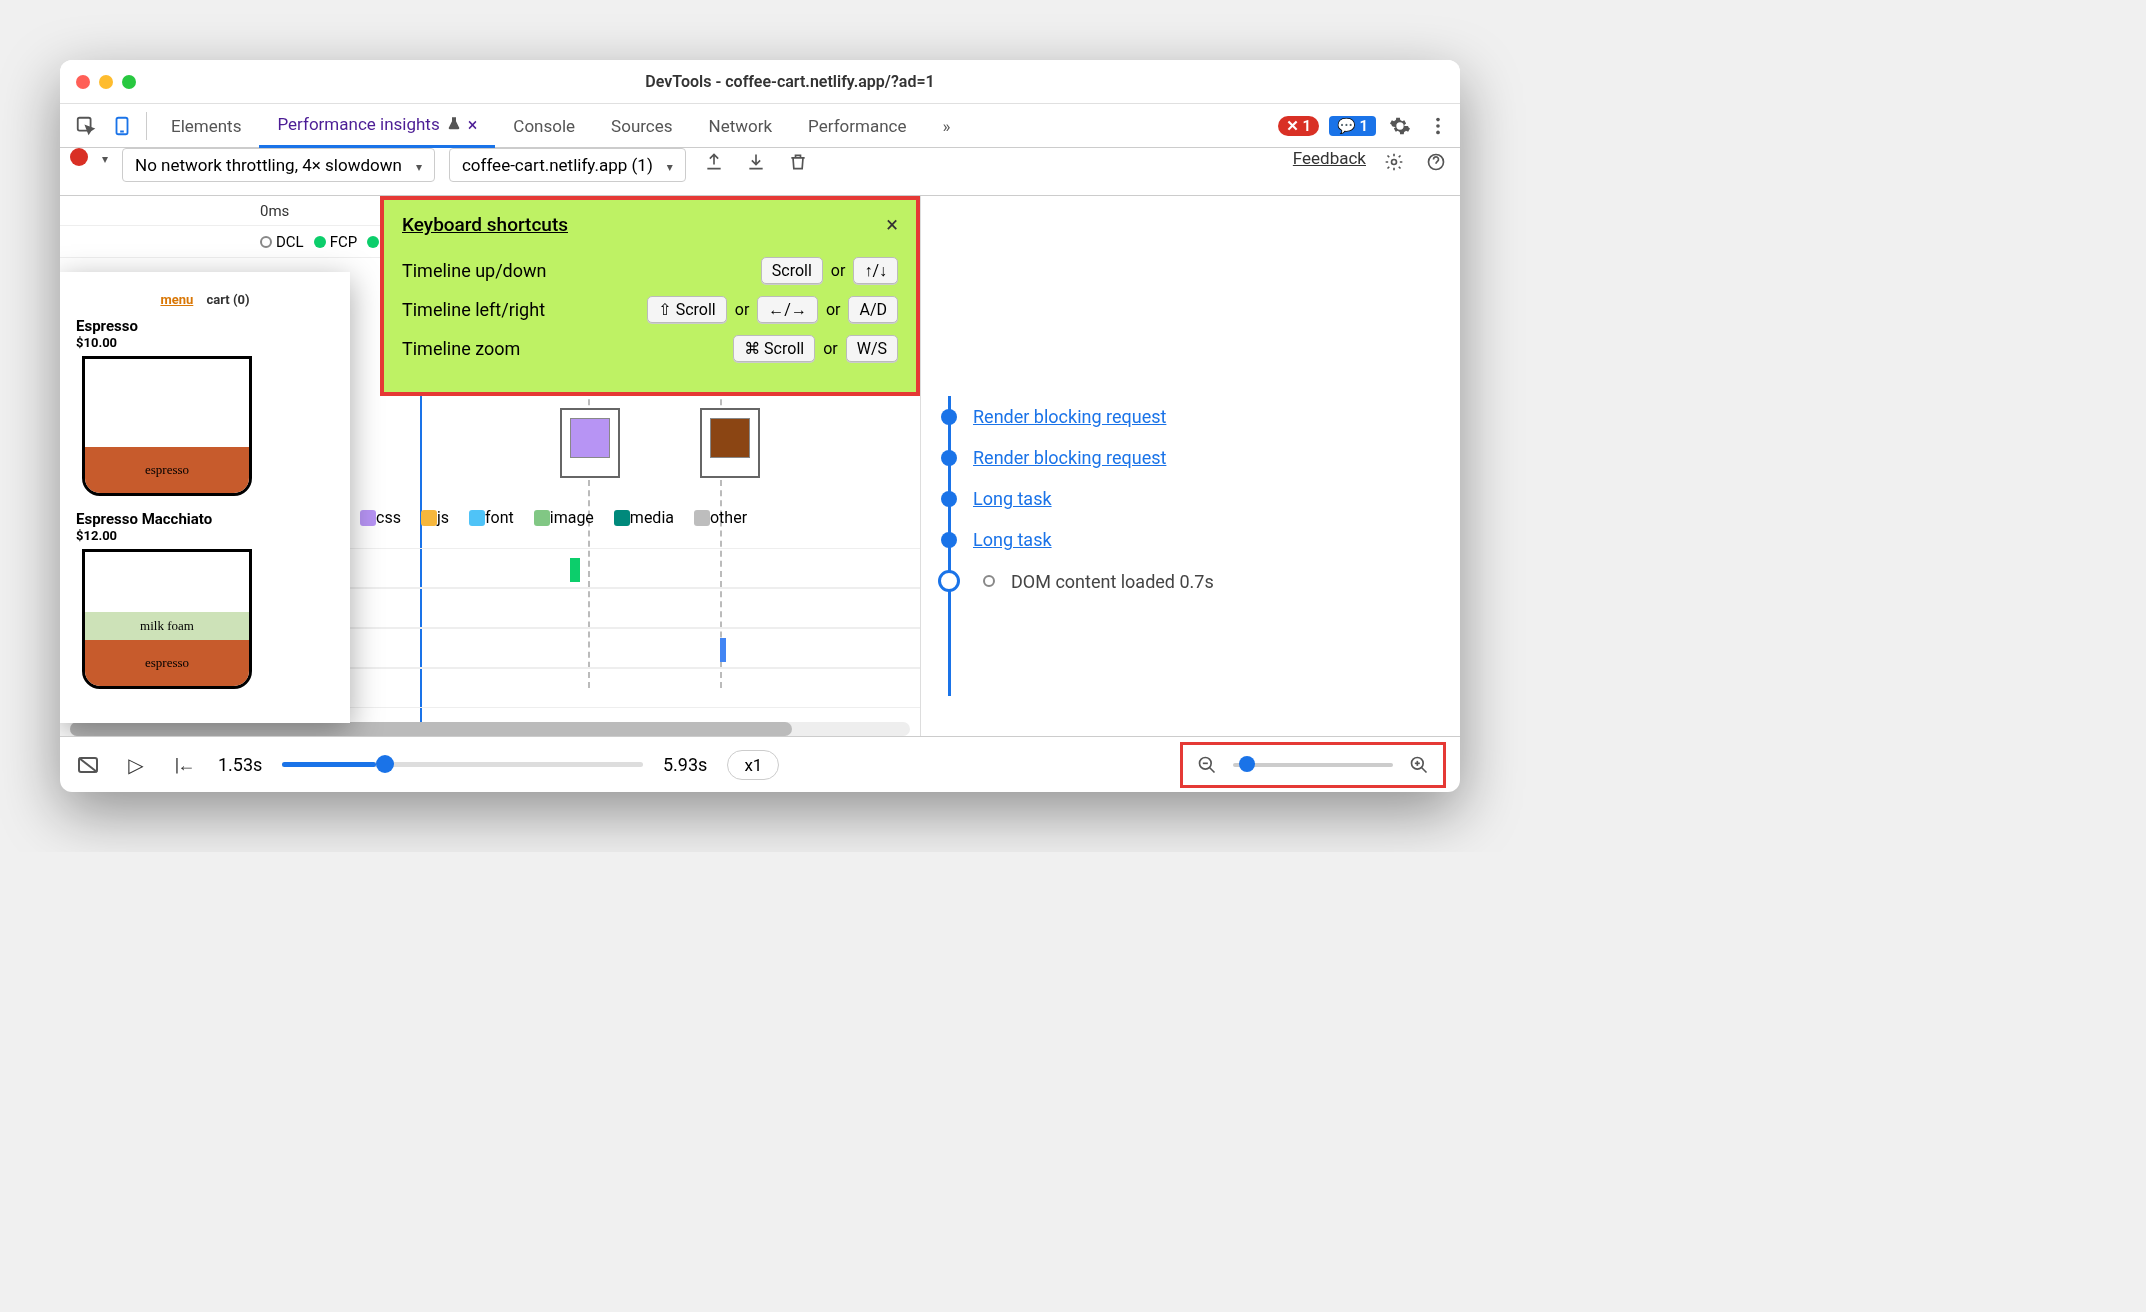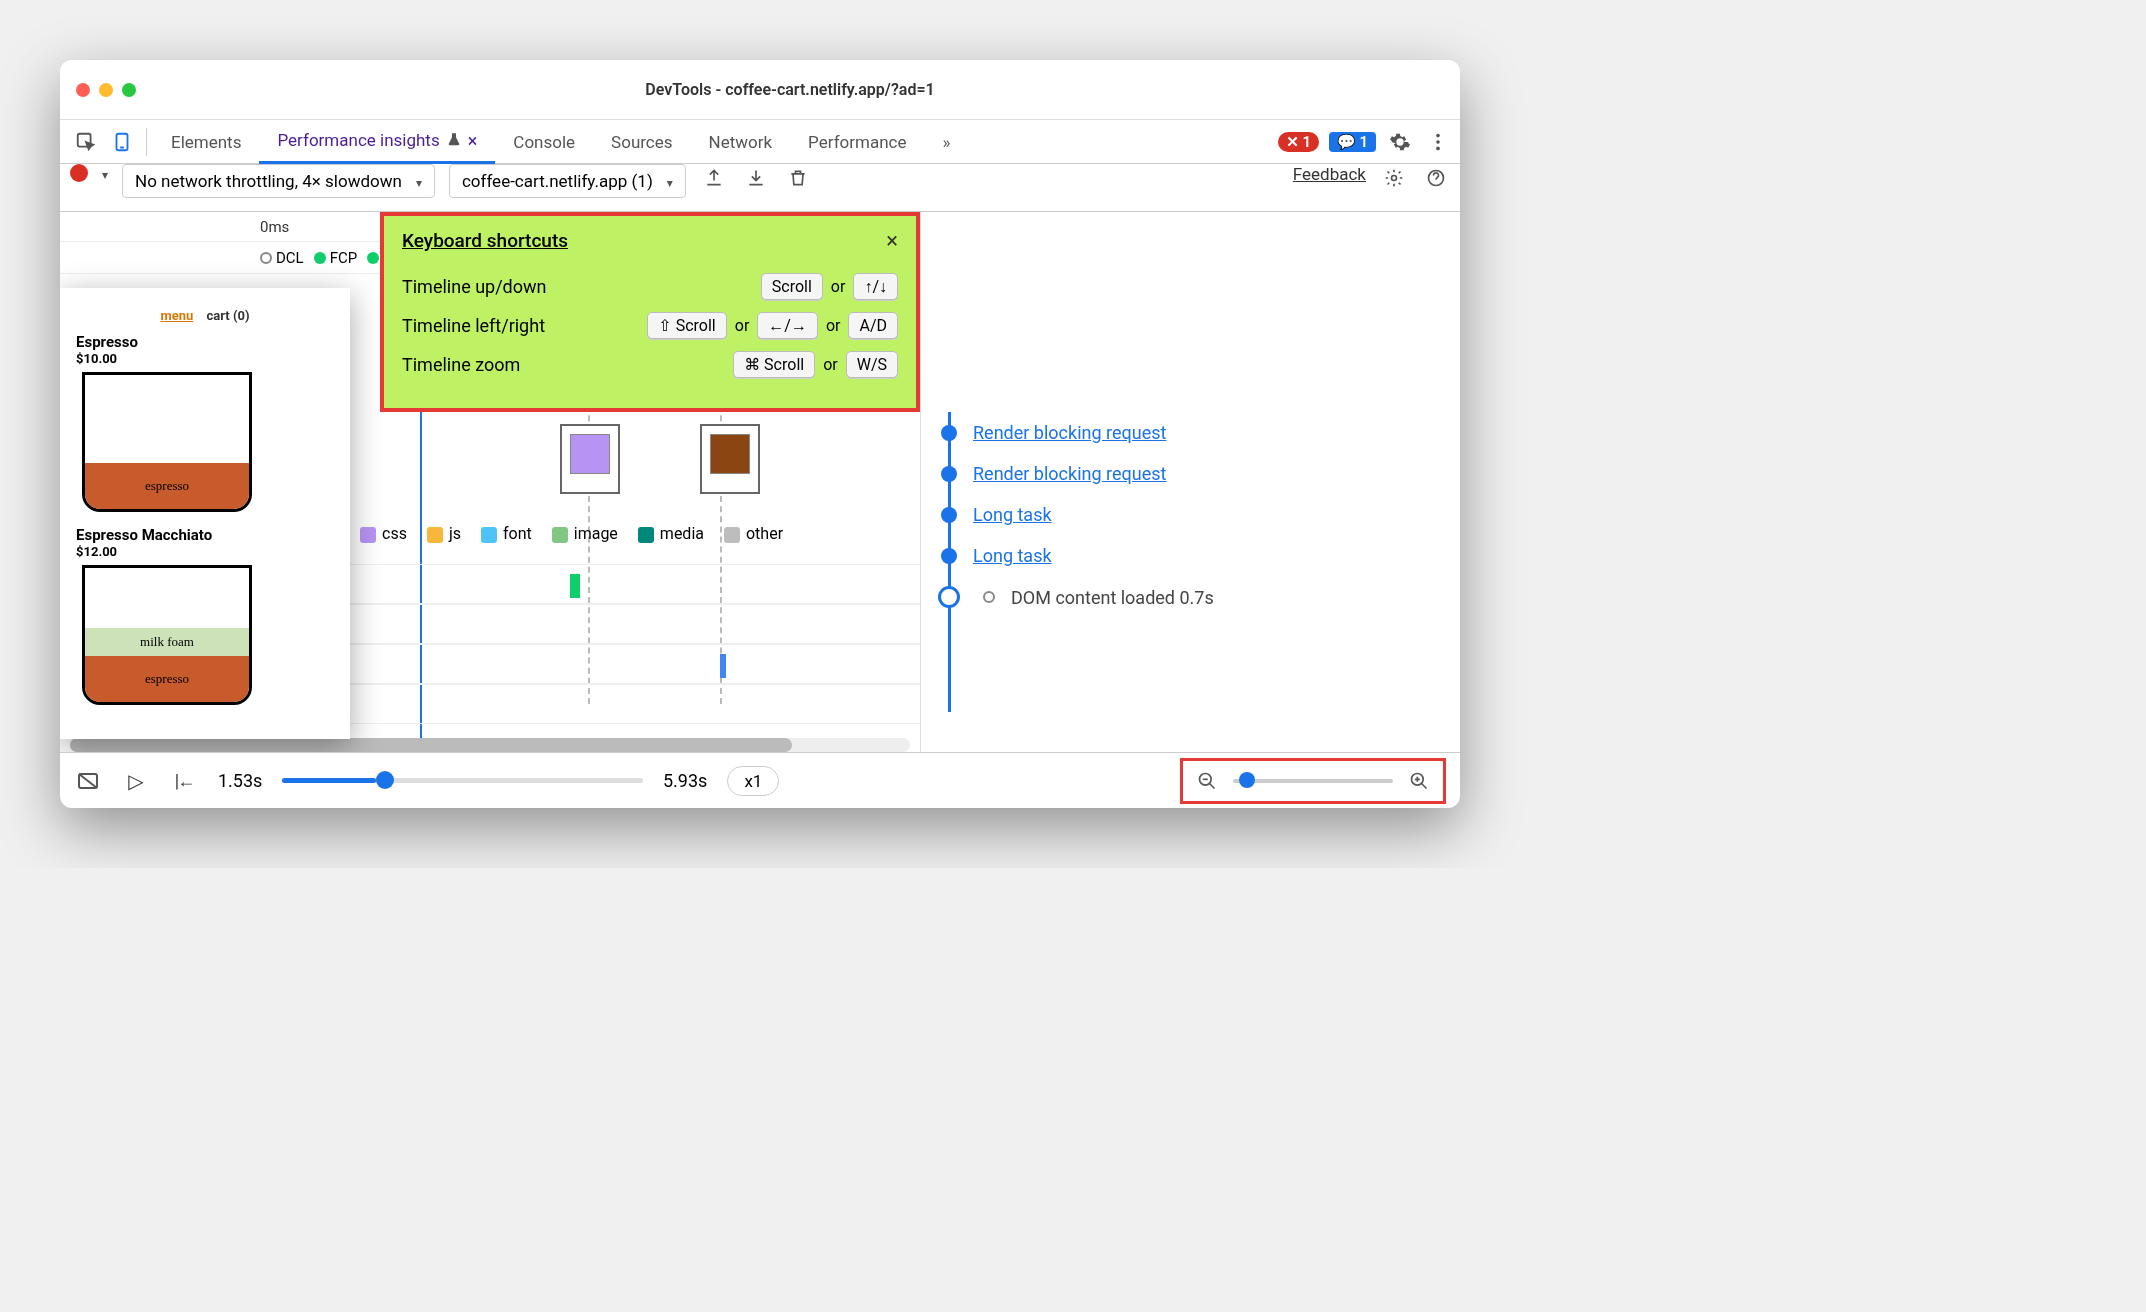--- a/index.html
+++ b/index.html
@@ -1,18 +1,18 @@
 <!DOCTYPE html>
 <html><head>
 <meta charset="utf-8">
 <style>
 * { box-sizing: border-box; margin: 0; padding: 0; font-family: -apple-system, BlinkMacSystemFont, "Segoe UI", Roboto, sans-serif; }
 body { background: #f0f0f0; padding: 60px; }
 .window { width: 1400px; background: #fff; border-radius: 12px; box-shadow: 0 20px 60px rgba(0,0,0,0.4); overflow: hidden; position: relative; }
-.titlebar { height: 60px; background: #fff; display: flex; align-items: center; padding: 0 16px; border-bottom: 1px solid #e0e0e0; }
+.titlebar { height: 44px; background: #fff; display: flex; align-items: center; padding: 0 16px; border-bottom: 1px solid #e0e0e0; }
 .traffic { display: flex; gap: 9px; }
 .traffic div { width: 14px; height: 14px; border-radius: 50%; }
 .t-red { background: #ff5f57; }
 .t-yellow { background: #febc2e; }
 .t-green { background: #28c840; }
 .window-title { flex: 1; text-align: center; font-size: 16px; font-weight: 600; color: #333; }
 
 .tabs-row { height: 44px; display: flex; align-items: center; border-bottom: 1px solid #ccc; padding: 0 8px; }
 .tool-icon { width: 36px; height: 36px; display: flex; align-items: center; justify-content: center; color: #555; }
 .tool-icon.blue { color: #1a73e8; }
@@ -50,21 +50,21 @@
 .green-strip { position: absolute; top: 100px; left: 660px; width: 120px; height: 30px; background: linear-gradient(180deg, #34a853, #a8e6b8); }
 .vert-dash { position: absolute; top: 0; bottom: 0; border-left: 2px dashed #bbb; }
 
 .thumb { position: absolute; width: 60px; height: 70px; background: #fff; border: 2px solid #666; }
 .thumb1 { top: 150px; left: 500px; }
 .thumb2 { top: 150px; left: 640px; }
 .thumb-inner { margin: 8px; height: 40px; background: #b794f4; border: 1px solid #888; }
 .thumb2 .thumb-inner { background: #8b4513; }
 
 .legend-row { position: absolute; top: 250px; left: 300px; right: 20px; display: flex; align-items: center; gap: 20px; font-size: 16px; }
-.legend-item { display: flex; align-items: flex-end; gap: 6px; }
+.legend-item { display: flex; align-items: center; }
 .lsq { width: 16px; height: 16px; border-radius: 3px; }
 
 .track-row { position: absolute; left: 0; right: 0; height: 40px; border-top: 1px solid #eee; border-bottom: 1px solid #eee; }
 .track-expand { position: absolute; left: -2px; top: 50%; transform: translateY(-50%); color: #444; font-size: 16px; }
 .tr1 { top: 290px; }
 .tr2 { top: 330px; }
 .tr3 { top: 370px; }
 .tr4 { top: 410px; }
 .bar-green { position: absolute; top: 300px; left: 510px; width: 10px; height: 24px; background: #0cce6b; }
 .bar-blue { position: absolute; top: 380px; left: 660px; width: 6px; height: 24px; background: #4285f4; }

